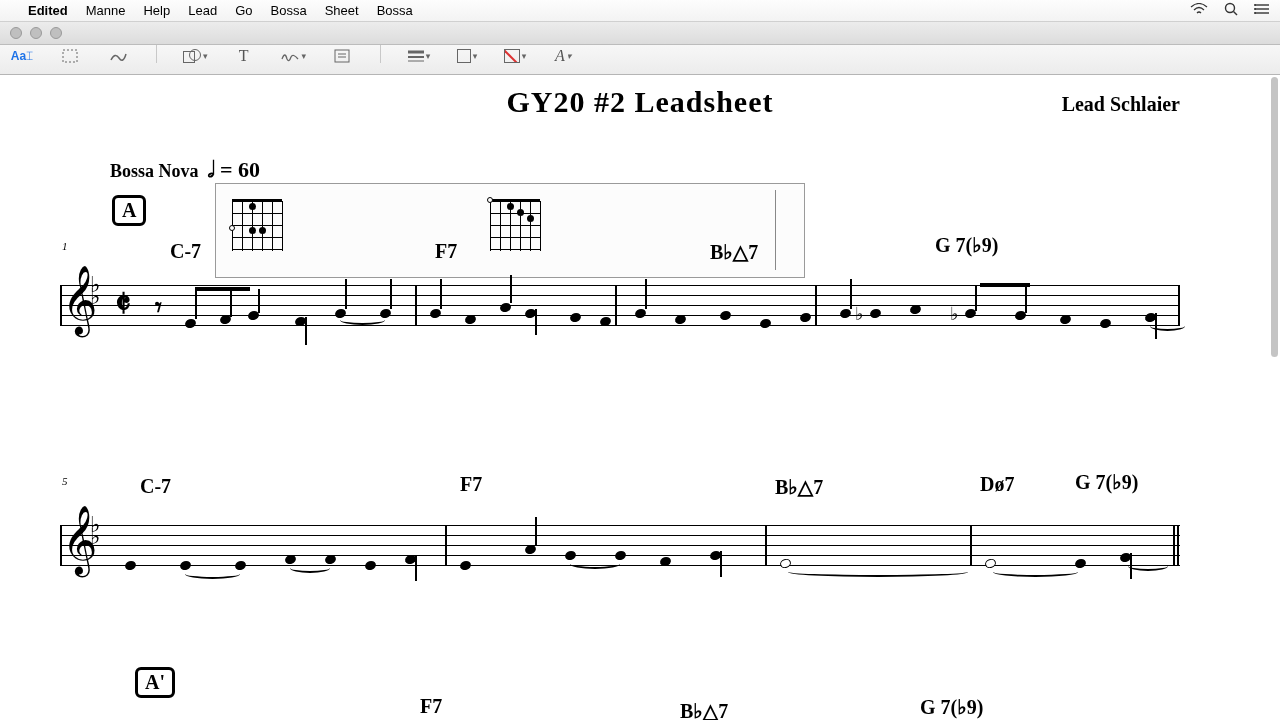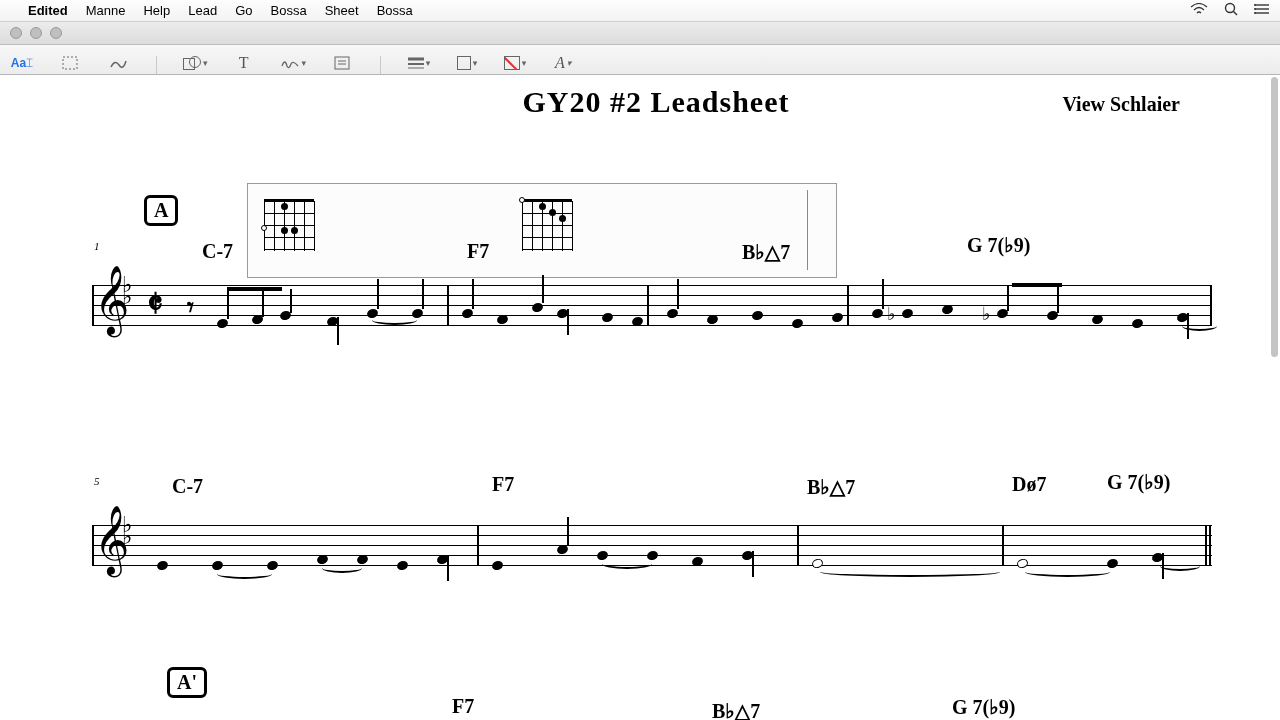--- a/index.html
+++ b/index.html
@@ -14,34 +14,34 @@
 
 
 .titlebar { height: 23px; background: linear-gradient(#ececec,#dcdcdc); border-bottom: 1px solid #bcbcbc; display: flex; align-items: center; position: relative; }
 .traffic { display: flex; gap: 8px; padding-left: 10px; }
 .traffic span { width: 12px; height: 12px; border-radius: 50%; background: #bfbfbf; border: 1px solid #9a9a9a; }
 .title-center { position: absolute; left: 0; right: 0; text-align: center; font-size: 12px; color: #3a3a3a; pointer-events: none; }
 .title-center .pdficon { display: inline-block; width: 12px; height: 14px; background: #fff; border: 1px solid #999; vertical-align: -2px; margin-right: 4px; }
 .title-center .edited { color: #9a9a9a; }
 
 
-.toolbar { height: 30px; background: linear-gradient(#f7f7f7,#ececec); border-bottom: 1px solid #b5b5b5; display: flex; align-items: flex-end; padding: 0 10px; gap: 24px; }
+.toolbar { height: 30px; background: linear-gradient(#f7f7f7,#ececec); border-bottom: 1px solid #b5b5b5; display: flex; align-items: flex-start; padding: 0 10px; gap: 24px; }
 .toolbar .sep { width: 1px; height: 18px; background: #c8c8c8; margin: 0 2px; }
 .tbtn { display: inline-flex; align-items: center; justify-content: center; min-width: 24px; height: 22px; color: #555; font-size: 14px; }
 .tbtn.blue { color: #1e73e8; font-weight: 600; font-size: 12px; }
 .chev { font-size: 9px; color: #666; margin-left: 2px; }
 .ico-square { width:14px; height:14px; border:1px solid #666; }
 .ico-shapes { position:relative; width:18px; height:14px; }
 .ico-shapes::before { content:""; position:absolute; left:0; top:2px; width:10px; height:10px; border:1px solid #666; }
 .ico-shapes::after { content:""; position:absolute; right:0; top:0; width:10px; height:10px; border:1px solid #666; border-radius:50%; }
 .ico-fill { width:16px; height:14px; border:1px solid #666; position:relative; overflow:hidden; }
 .ico-fill::after { content:""; position:absolute; left:-4px; top:-4px; width:24px; height:2px; background:#d33; transform:rotate(45deg); transform-origin:left; }
 
 
-.doc { position: absolute; top: 75px; left: 0; right: 0; bottom: 0; background: #fff; overflow: hidden; margin-left: 32px; }
+.doc { position: absolute; top: 75px; left: 0; right: 0; bottom: 0; background: #fff; overflow: hidden; }
 .scroll-ind { position:absolute; right:2px; top:2px; width:7px; height:280px; background:#c4c4c4; border-radius:4px; }
 
 
 .handwrite { font-family: "Comic Sans MS", "Marker Felt", cursive; font-weight: 700; }
 .title-song { position:absolute; left:0; right:0; top:10px; text-align:center; font-size:30px; letter-spacing:1px; }
 .composer { position:absolute; right:100px; top:18px; font-size:20px; }
 .tempo { position:absolute; left:110px; top:82px; font-size:18px; }
 .tempo .note { font-family: serif; font-size: 22px; }
 
 .rehearsal { position:absolute; border:3px solid #000; border-radius:6px; padding:1px 7px; font-size:20px; font-weight:700; }
@@ -177,21 +177,24 @@
   <span class="tbtn" style="font-style:italic;font-family:serif;font-size:16px;">
       <span>A</span>
       <span class="chev">▾</span>
     </span>
 </div>
 
 <div class="doc">
   <div class="scroll-ind"></div>
 
   <div class="handwrite title-song">GY20 #2 Leadsheet</div>
-  <div class="handwrite composer">View Schlaier</div>
+  <div class="handwrite composer">Lead Schlaier</div>
+  <div class="handwrite tempo">
+    <span>Bossa Nova</span>&nbsp;&nbsp;<span class="note">𝅗𝅥 = 60</span>
+  </div>
 
   <div class="rehearsal handwrite" style="left:112px; top:120px;">A</div>
 
   <div class="selection" style="left:215px; top:108px; width:590px; height:95px;"></div>
 
   <div class="neck" style="left:232px; top:120px;">
     <div class="nut"></div>
     <div class="grid">
       <div class="h" style="top:0"></div>
         <div class="h" style="top:12px"></div>

